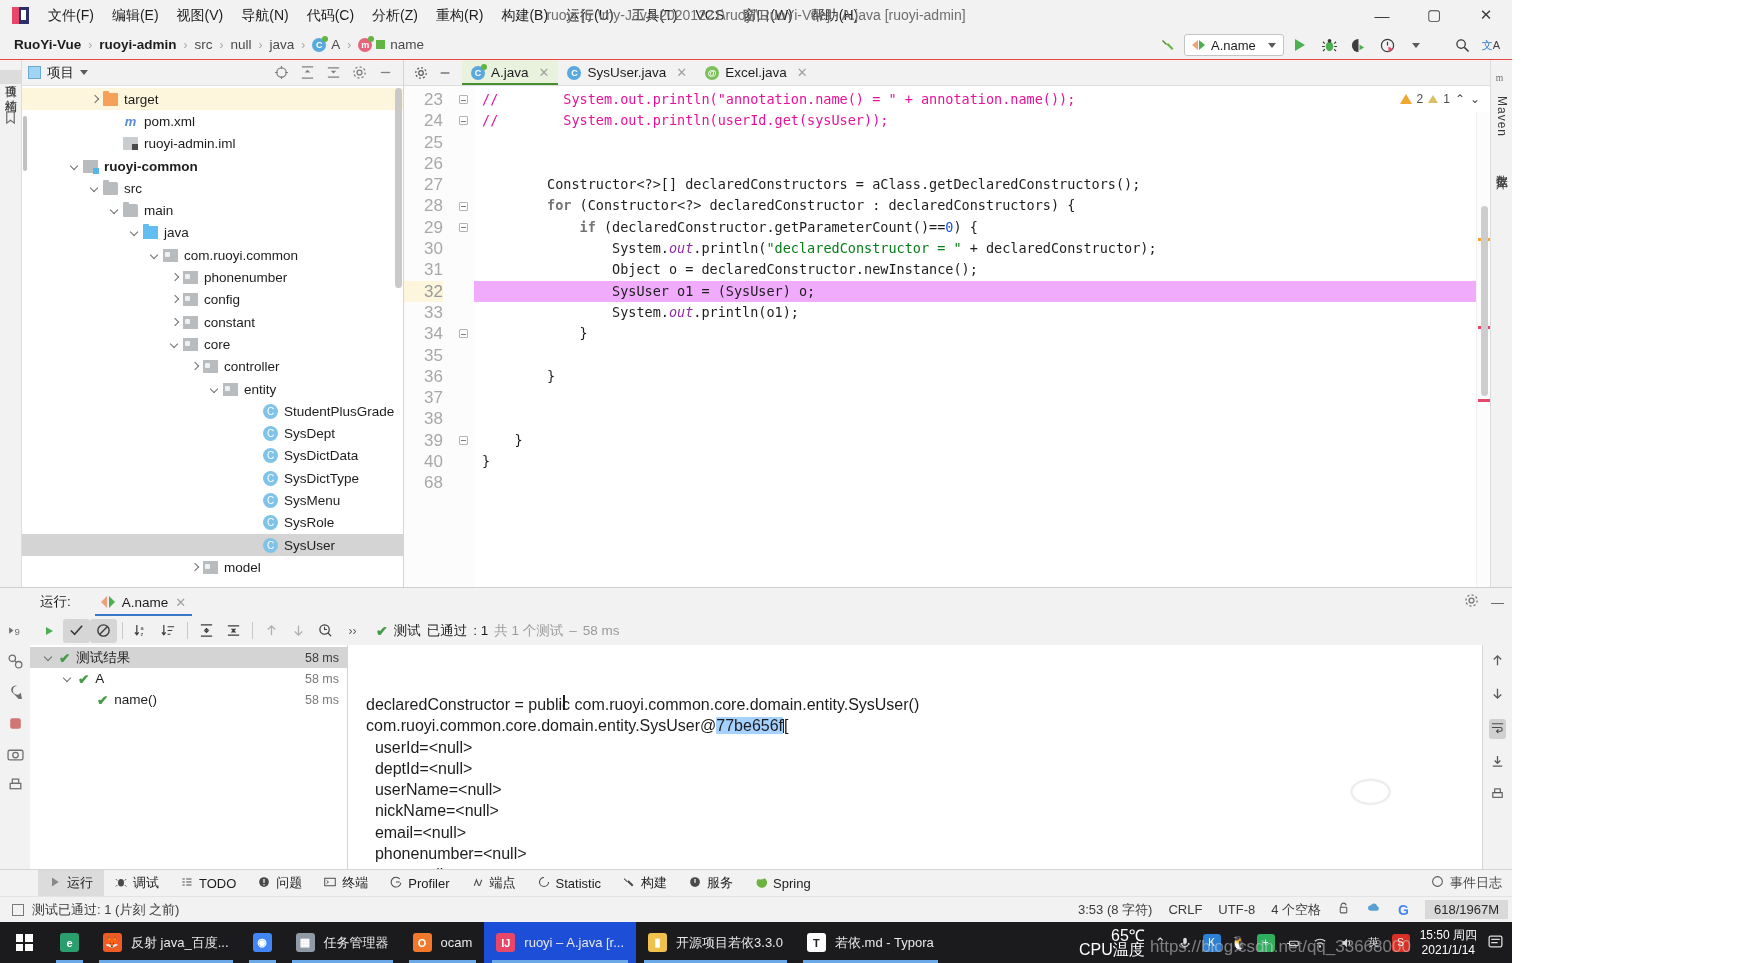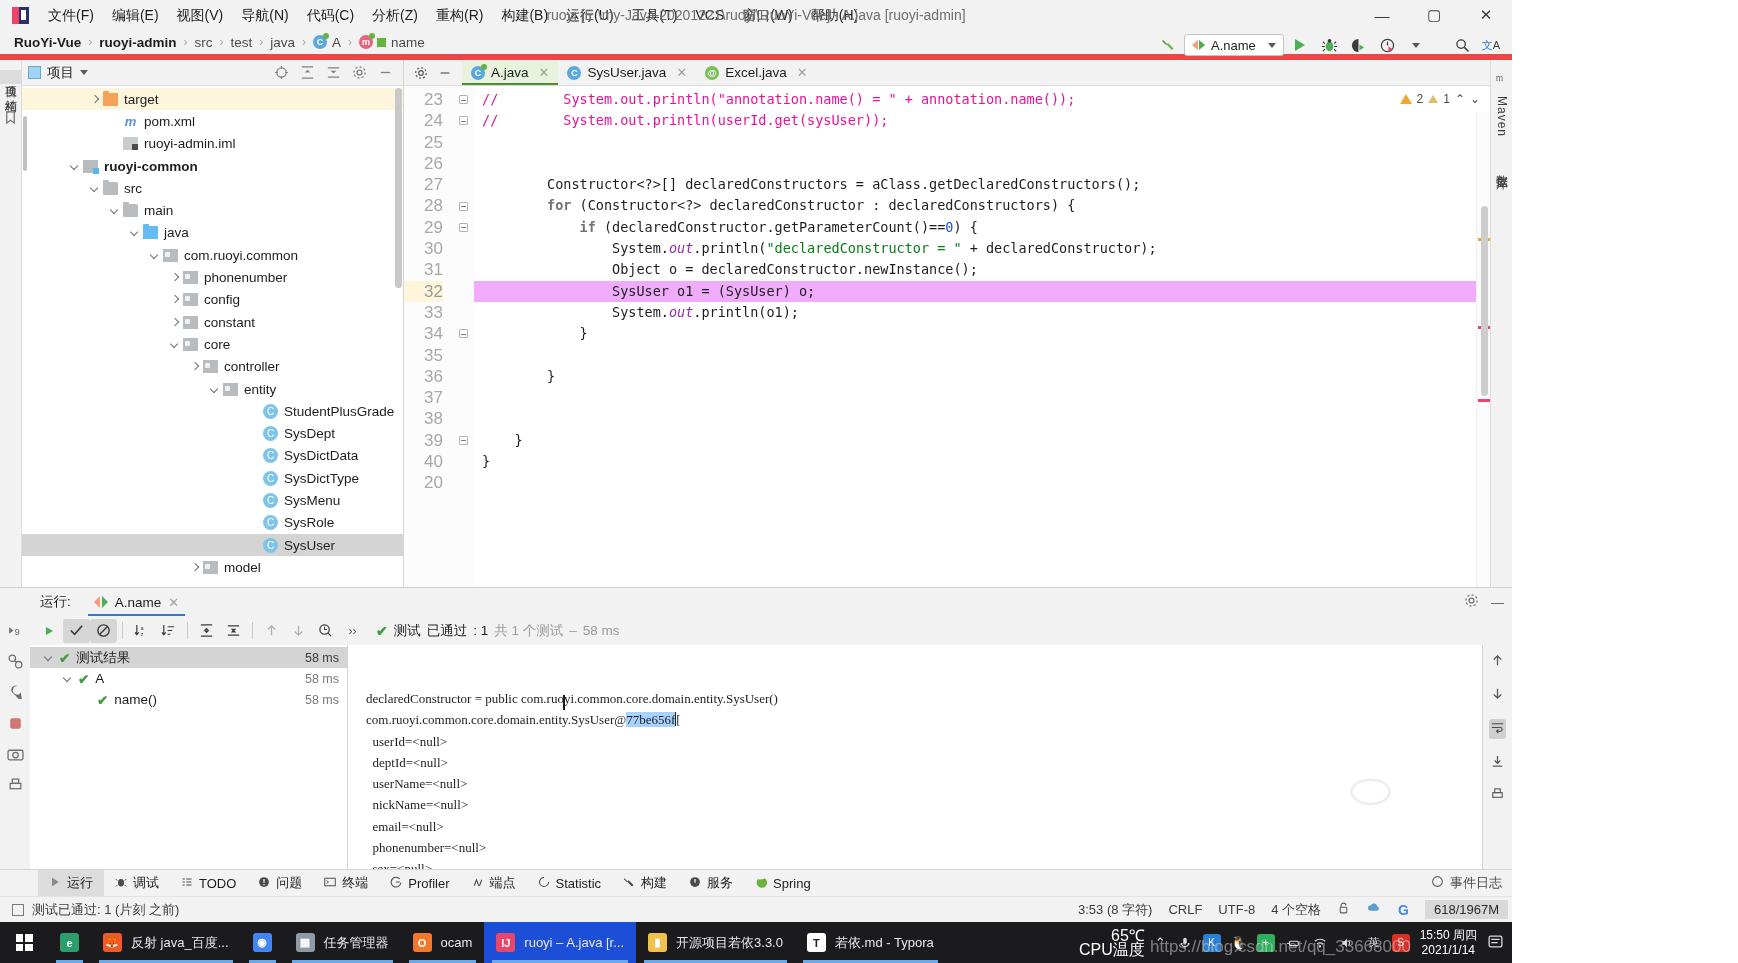--- a/index.html
+++ b/index.html
@@ -18,21 +18,21 @@
   .app-logo { width:17px; height:17px; margin-right:10px; position:relative; flex:none; }
   .app-logo .l1 { position:absolute; left:0; top:0; width:7px; height:17px; background:#e8476a; }
   .app-logo .l2 { position:absolute; left:7px; top:0; width:10px; height:17px; background:#2d2f6b; }
   .app-logo .l3 { position:absolute; left:9px; top:3px; width:5px; height:10px; background:#ffffff; }
   .menubar .mi { padding:0 9px; font-size:14px; color:#1d1d1d; line-height:30px; cursor:default; white-space:nowrap; }
   .win-title { position:absolute; left:0; right:0; text-align:center; font-size:14px; color:#6e6e6e; pointer-events:none; }
   .wincontrols { position:absolute; right:0; top:0; height:30px; display:flex; }
   .wc { width:52px; height:30px; display:flex; align-items:center; justify-content:center; font-size:15px; color:#3c3c3c; }
 
   
-  .navbar { height:30px; background:#f2f2f2; display:flex; align-items:center; padding-left:14px; flex:none; position:relative; border-bottom:6px solid #ef4444; }
+  .navbar { height:30px; background:#f2f2f2; display:flex; align-items:center; padding-left:14px; flex:none; position:relative; border-bottom:1px solid #ef4444; }
   .crumb { font-size:13.5px; color:#4a4a4a; display:flex; align-items:center; }
   .crumb.bold { font-weight:bold; color:#1d1d1d; }
   .crumb-sep { color:#a8a8a8; margin:0 7px; font-size:12px; }
   .ic-class { width:14px; height:14px; border-radius:50%; background:#59a9df; color:#fff; font-size:9px; font-weight:bold;
               display:inline-flex; align-items:center; justify-content:center; margin-right:5px; position:relative; }
   .ic-class .dot { position:absolute; right:-2px; top:-2px; width:6px; height:6px; background:#62b543; border-radius:50%; }
   .ic-method { width:14px; height:14px; border-radius:50%; background:#e8647d; color:#fff; font-size:9px; font-weight:bold;
                display:inline-flex; align-items:center; justify-content:center; margin-right:4px; position:relative; }
   .ic-method .dot { position:absolute; right:-2px; top:-2px; width:6px; height:6px; background:#62b543; border-radius:50%; }
   .ic-green-sq { width:9px; height:9px; background:#62b543; display:inline-block; margin-right:5px; }
@@ -131,21 +131,21 @@
   .markers { width:14px; background:#fcfcfc; flex:none; position:relative; border-left:1px solid #f0f0f0; }
   .marker { position:absolute; right:0; width:12px; height:3px; }
   .editor-scroll { position:absolute; right:2px; top:120px; width:7px; height:190px; background:#cdcdcd; border-radius:4px; }
   .insp-bar { position:absolute; right:0; top:0; height:26px; display:flex; align-items:center; gap:5px; padding-right:10px;
               font-size:12px; color:#4a4a4a; background:#fff; }
   .warn-tri { width:0;height:0;border-left:6px solid transparent;border-right:6px solid transparent;border-bottom:10px solid #f0a732; position:relative;}
   .warn-tri.sm { border-left-width:5px;border-right-width:5px;border-bottom-width:8px; }
 
   
   .runpanel { height:282px; background:#f2f2f2; display:flex; flex-direction:column; flex:none; border-top:1px solid #cfcfcf; }
-  .run-head { height:28px; display:flex; align-items:center; padding-left:40px; gap:17px; position:relative; flex:none; }
+  .run-head { height:28px; display:flex; align-items:center; padding-left:40px; gap:24px; position:relative; flex:none; }
   .run-label { font-size:13.5px; color:#1d1d1d; }
   .run-tab { display:flex; align-items:center; gap:7px; font-size:13.5px; padding:0 6px; height:28px;
              box-shadow:inset 0 -2px 0 #3c76c9; }
   .run-tab .x { color:#a0a0a0; font-size:13px; }
   .rt-ico { width:14px; height:12px; position:relative; }
   .rt-ico .lt { position:absolute; left:0; top:0; width:0;height:0;border-right:6px solid #f0a07a;border-top:6px solid transparent;border-bottom:6px solid transparent; }
   .rt-ico .rt2 { position:absolute; right:0; top:0; width:0;height:0;border-left:6px solid #4caf50;border-top:6px solid transparent;border-bottom:6px solid transparent; }
   .run-head-right { position:absolute; right:8px; top:0; height:28px; display:flex; align-items:center; gap:12px; }
 
   .run-body { flex:1; display:flex; min-height:0; }
@@ -159,21 +159,21 @@
   .status-line { display:flex; align-items:center; gap:6px; font-size:13.5px; margin-left:10px; }
   .chk { color:#449c44; font-size:14px; font-weight:bold; }
   .grey { color:#9a9a9a; }
 
   .run-split { flex:1; display:flex; min-height:0; background:#fff; }
   .test-tree { width:318px; background:#fff; border-right:1px solid #d5d5d5; flex:none; padding-top:2px; }
   .ttrow { height:21px; display:flex; align-items:center; font-size:13.5px; padding-right:8px; }
   .ttrow.sel { background:#d4d4d4; }
   .tt-time { margin-left:auto; color:#7a7a7a; font-size:12.5px; }
   .tt-time.dark { color:#3c3c3c; }
-  .console { flex:1; font-family:Liberation Serif, serif; font-size:13px; color:#1d1d1d;
+  .console { flex:1; font-family:Liberation Sans, sans-serif; font-size:16px; color:#1d1d1d;
              padding:2px 0 0 18px; overflow:hidden; position:relative; white-space:pre; }
   .console .cl { height:21.3px; line-height:21.3px; }
   .hlsel { background:#a6d2ff; }
   .caretbar { display:inline-block; width:1px; height:14px; background:#1d1d1d; vertical-align:-2px; }
   .console-side { width:30px; background:#f2f2f2; border-left:1px solid #d5d5d5; flex:none;
                   display:flex; flex-direction:column; align-items:center; padding-top:8px; gap:15px; }
   .mouse-cursor { position:absolute; width:2px; height:15px; background:#1d1d1d; }
 
   
   .bottombar { height:27px; background:#f2f2f2; display:flex; align-items:center; gap:0; padding-left:38px;
@@ -239,21 +239,21 @@
     </div>
   </div>
 
   <div class="navbar">
     <span class="crumb bold">RuoYi-Vue</span>
     <span class="crumb-sep">›</span>
     <span class="crumb bold">ruoyi-admin</span>
     <span class="crumb-sep">›</span>
     <span class="crumb">src</span>
     <span class="crumb-sep">›</span>
-    <span class="crumb">test</span>
+    <span class="crumb">null</span>
     <span class="crumb-sep">›</span>
     <span class="crumb">java</span>
     <span class="crumb-sep">›</span>
     <span class="crumb">
       <span class="ic-class">C<span class="dot"></span></span>
       <span>A</span>
     </span>
     <span class="crumb-sep">›</span>
     <span class="crumb">
       <span class="ic-method">m<span class="dot"></span></span>
@@ -546,21 +546,21 @@
             <div class="">31</div>
             <div class="hl">32</div>
             <div class="">33</div>
             <div class="">34</div>
             <div class="">35</div>
             <div class="">36</div>
             <div class="">37</div>
             <div class="">38</div>
             <div class="">39</div>
             <div class="">40</div>
-            <div class="">20</div>
+            <div class="">68</div>
           </div>
         <div class="foldcol" id="foldcol">
             <div class="fold">
               <span class="b"></span>
             </div>
             <div class="fold">
               <span class="b"></span>
             </div>
             <div class="fold"></div>
             <div class="fold"></div>

